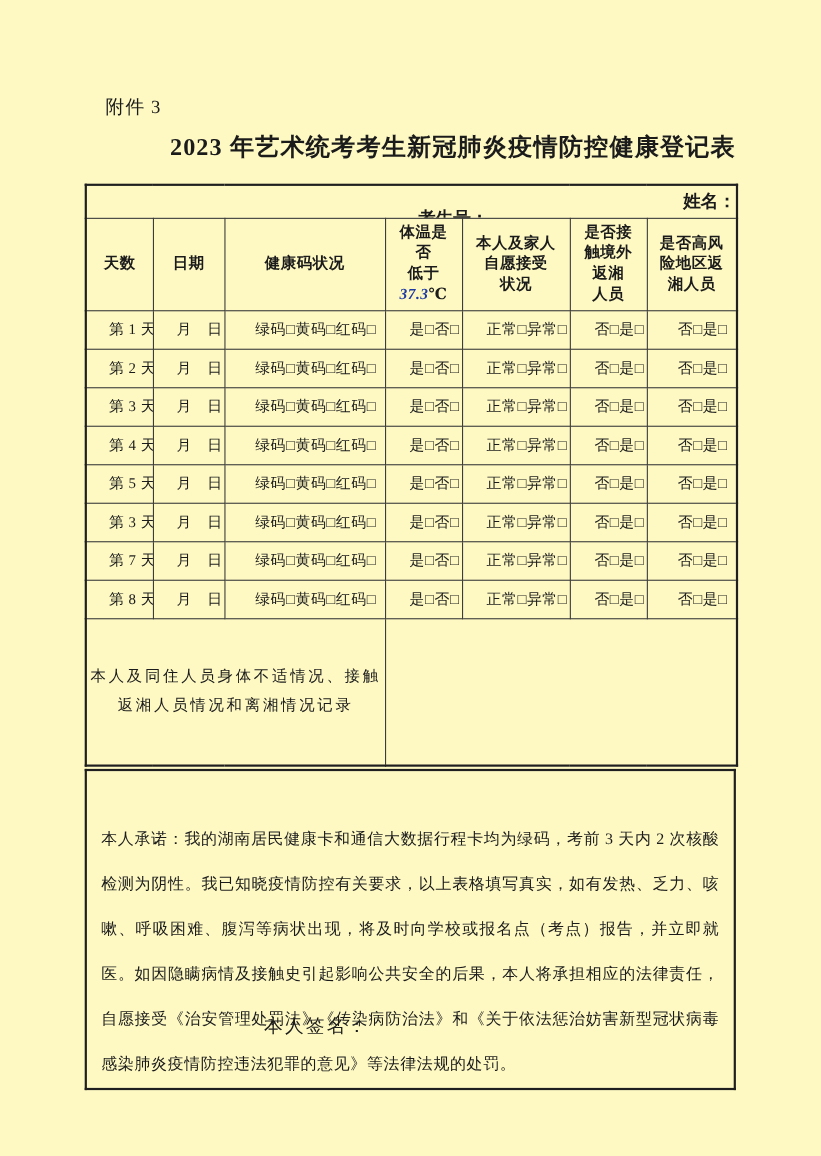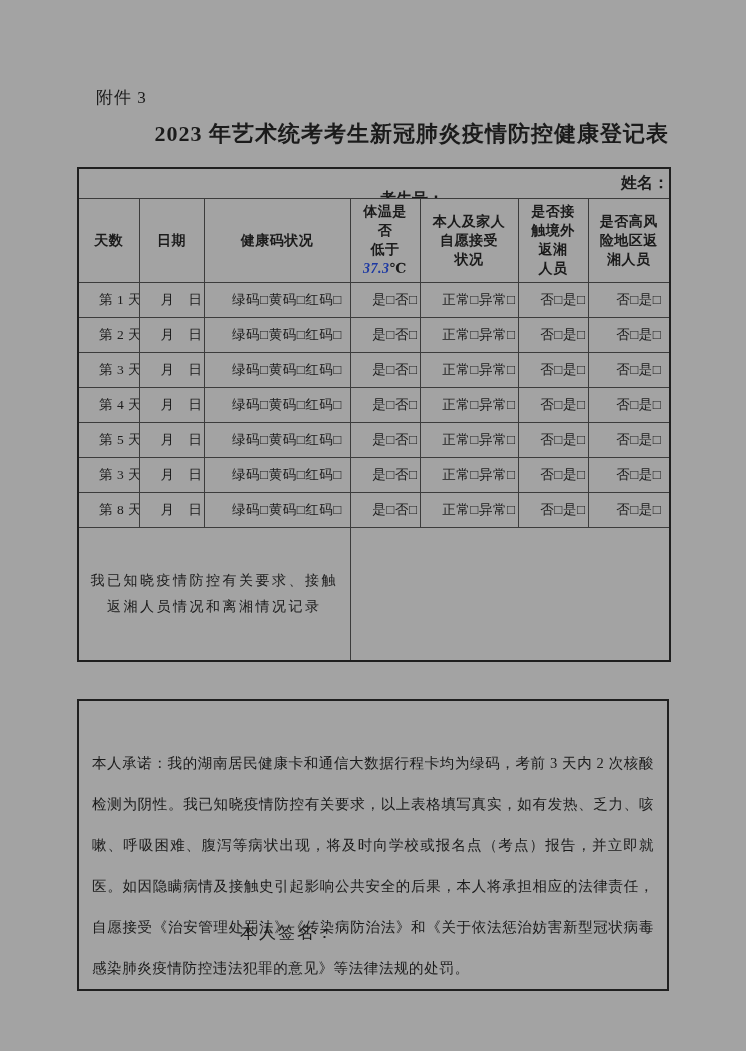--- a/index.html
+++ b/index.html
@@ -5,21 +5,21 @@
   * { margin: 0; padding: 0; box-sizing: border-box; }
   html, body { background: #ffffff; }
   body {
     font-family: "Liberation Serif", "DejaVu Serif", serif;
     color: #1b1b1b;
   }
   .page {
     position: relative;
     width: 746px;
     height: 1051px;
-    background: #a3a3a3;
+    background: #fef9c3;
     overflow: hidden;
   }
   .attachment {
     position: absolute;
     left: 96px;
     top: 86px;
     font-size: 17px;
     letter-spacing: 1px;
   }
   .title {
@@ -213,31 +213,40 @@
         <tr class="data-row">
         <td>第 3 天</td>
         <td>月　日</td>
         <td>绿码□黄码□红码□</td>
         <td>是□否□</td>
         <td>正常□异常□</td>
         <td>否□是□</td>
         <td>否□是□</td>
       </tr>
         <tr class="data-row">
+        <td>第 7 天</td>
+        <td>月　日</td>
+        <td>绿码□黄码□红码□</td>
+        <td>是□否□</td>
+        <td>正常□异常□</td>
+        <td>否□是□</td>
+        <td>否□是□</td>
+      </tr>
+        <tr class="data-row">
         <td>第 8 天</td>
         <td>月　日</td>
         <td>绿码□黄码□红码□</td>
         <td>是□否□</td>
         <td>正常□异常□</td>
         <td>否□是□</td>
         <td>否□是□</td>
       </tr>
       <tr class="record-row">
         <td colspan="3" class="record-label">
-          <div>我已知晓疫情防控有关要求、接触</div>
+          <div>本人及同住人员身体不适情况、接触</div>
           <div>返湘人员情况和离湘情况记录</div>
         </td>
         <td colspan="4"></td>
       </tr>
     </tbody>
   </table>
 
   <table class="pledge-table">
     <tbody>
       <tr>

